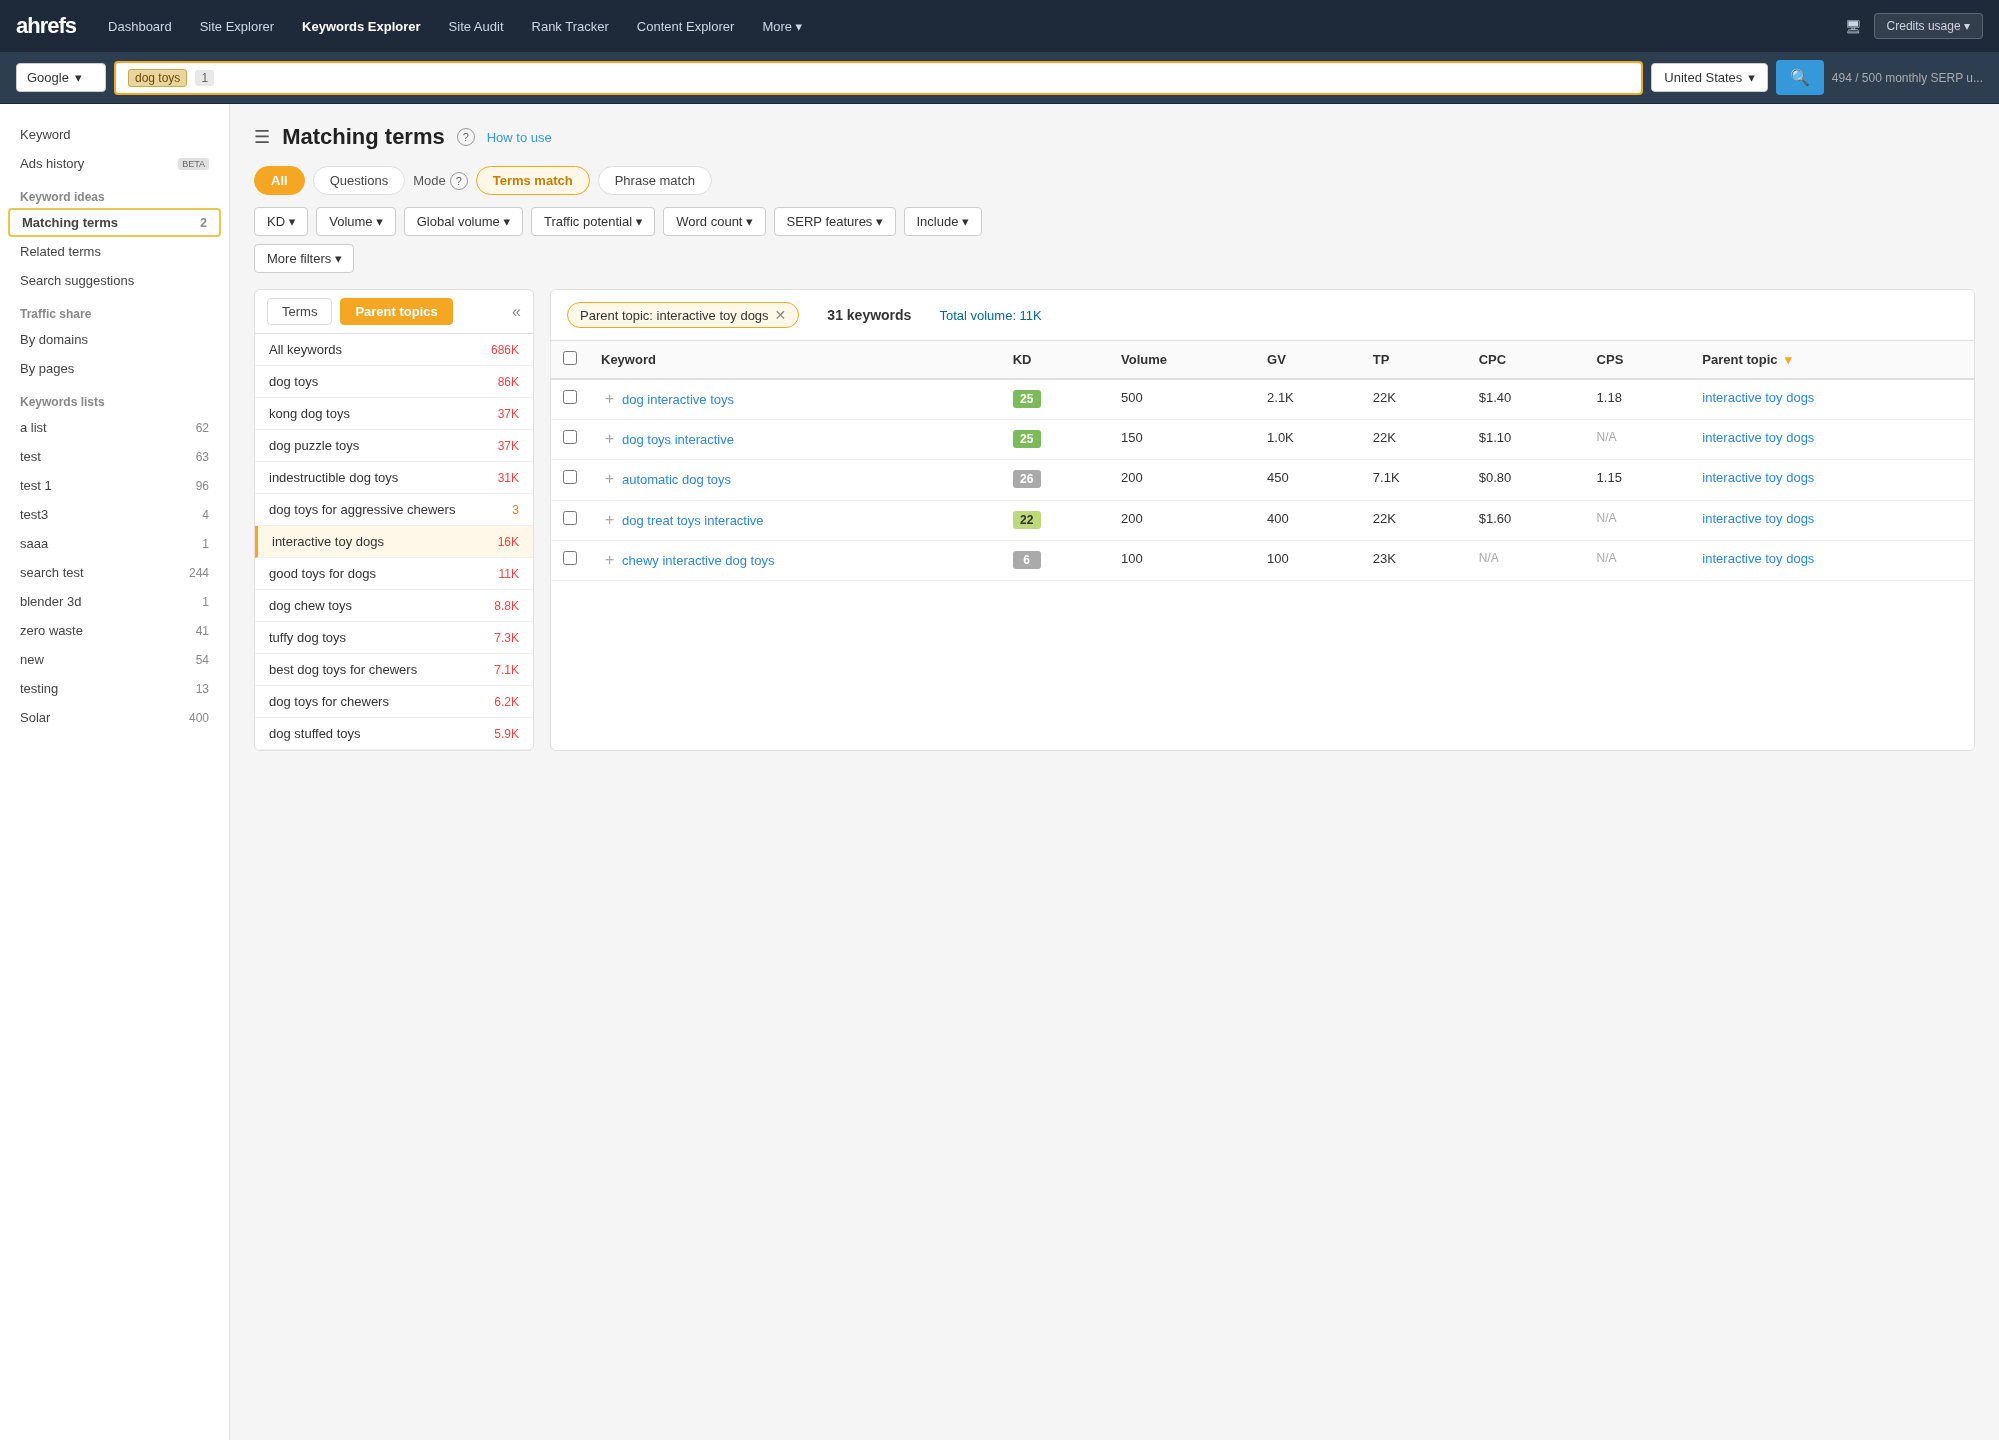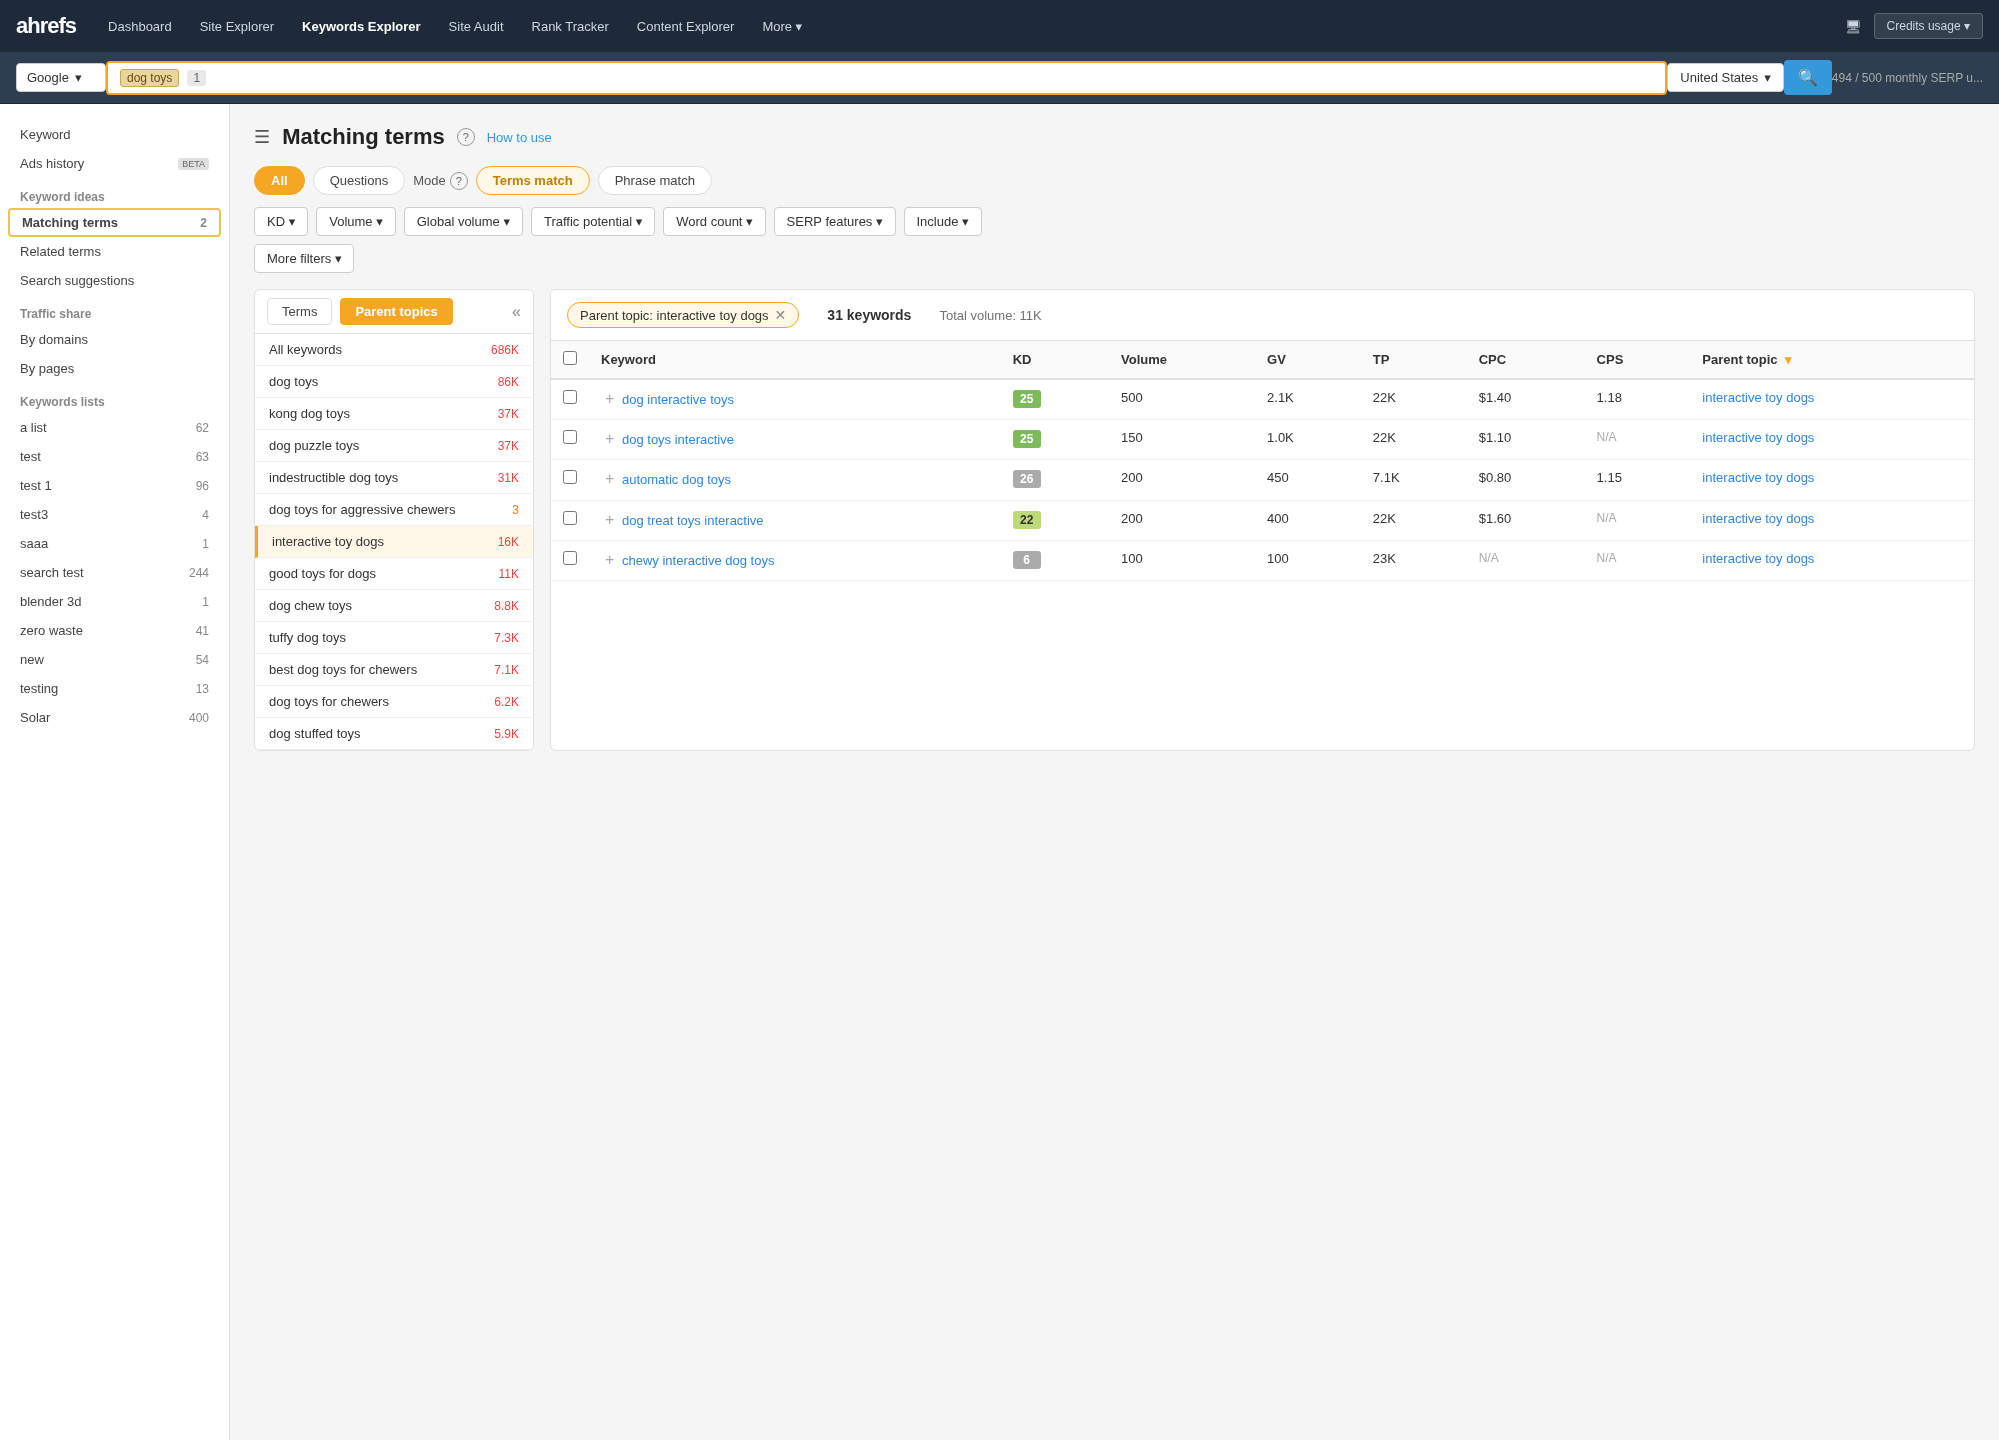--- a/index.html
+++ b/index.html
@@ -51,20 +51,21 @@
       align-items: center;
       gap: 4px;
     }
 
     
     .search-bar {
       background: #2c3e50;
       display: flex;
       align-items: center;
       padding: 8px 16px;
+      gap: 8px;
       border-bottom: 1px solid #1a2535;
     }
     .engine-select {
       background: #fff;
       border: 1px solid #ccc;
       border-radius: 4px;
       padding: 6px 10px;
       font-size: 13px;
       cursor: pointer;
       display: flex;
@@ -385,21 +386,21 @@
     .topic-tag .close-x {
       cursor: pointer;
       color: #888;
       font-size: 14px;
     }
     .results-count {
       font-weight: 700;
       font-size: 14px;
     }
     .results-volume {
-      color: #737373;
+      color: #0369a1;
       font-size: 13px;
     }
 
     
     .data-table {
       width: 100%;
       border-collapse: collapse;
       font-size: 13px;
     }
     .data-table th {

